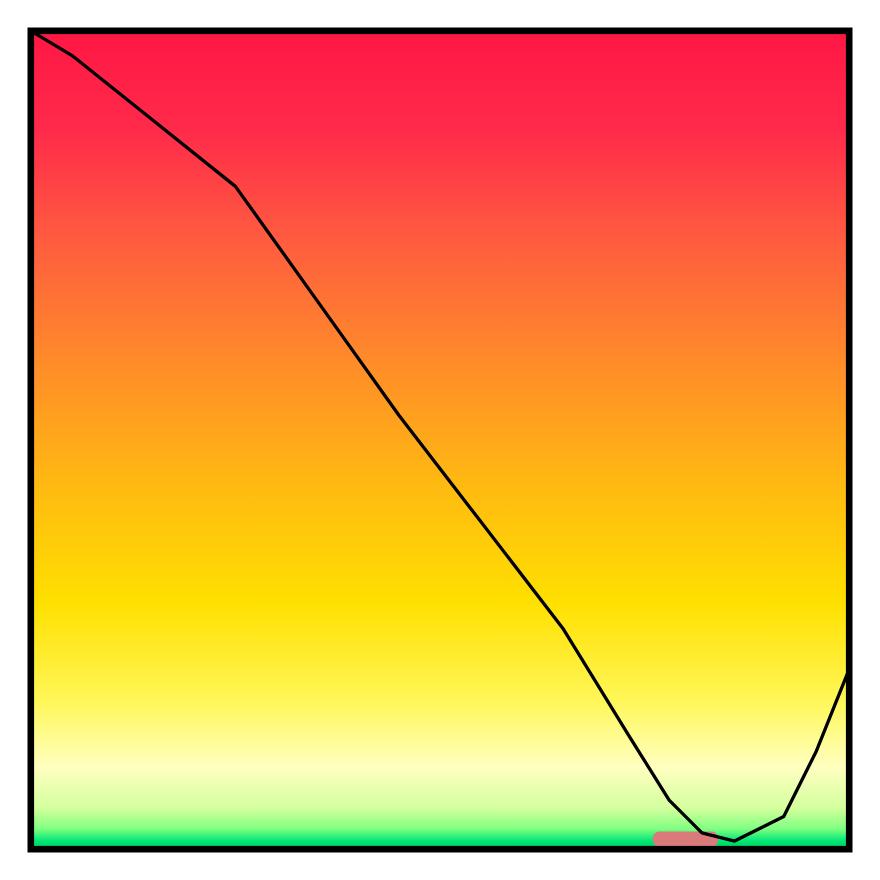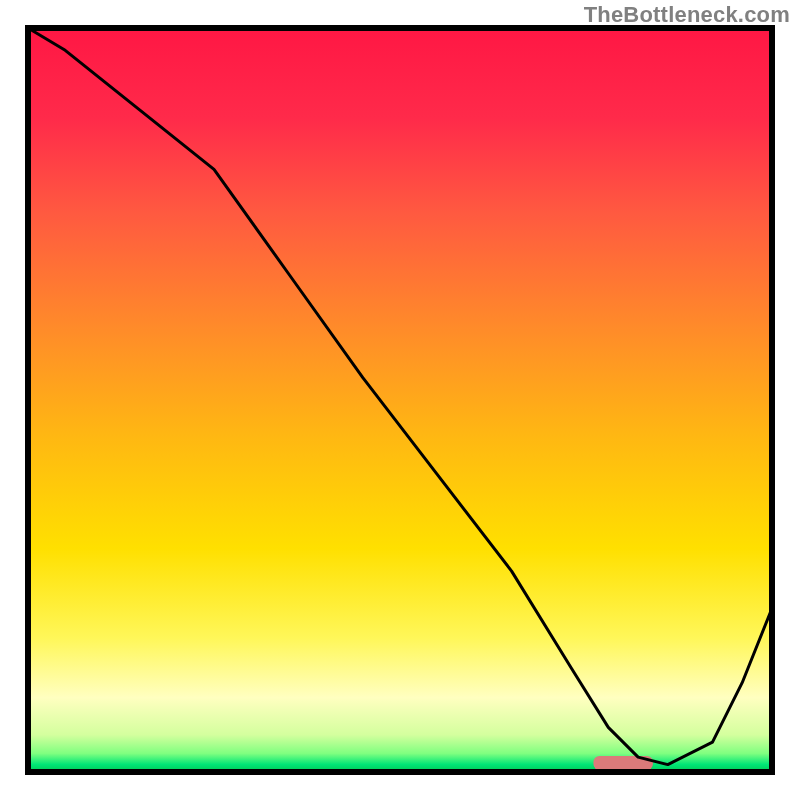--- a/index.html
+++ b/index.html
@@ -28,21 +28,20 @@
   svg.chart {
     position: absolute;
     left: 0;
     top: 0;
   }
 </style>
 </head>
 <body>
 
 <div class="wrap">
-  <div class="attribution">TheBottleneck.com</div>
 
   <svg class="chart" width="800" height="800" viewBox="0 0 800 800">
     <defs>
       <linearGradient id="bg-grad" x1="0" y1="0" x2="0" y2="1">
           <stop offset="0%" stop-color="#ff1744"></stop>
           <stop offset="12%" stop-color="#ff2a4a"></stop>
           <stop offset="25%" stop-color="#ff5a40"></stop>
           <stop offset="40%" stop-color="#ff8a2a"></stop>
           <stop offset="55.00000000000001%" stop-color="#ffb812"></stop>
           <stop offset="70%" stop-color="#ffe000"></stop>

